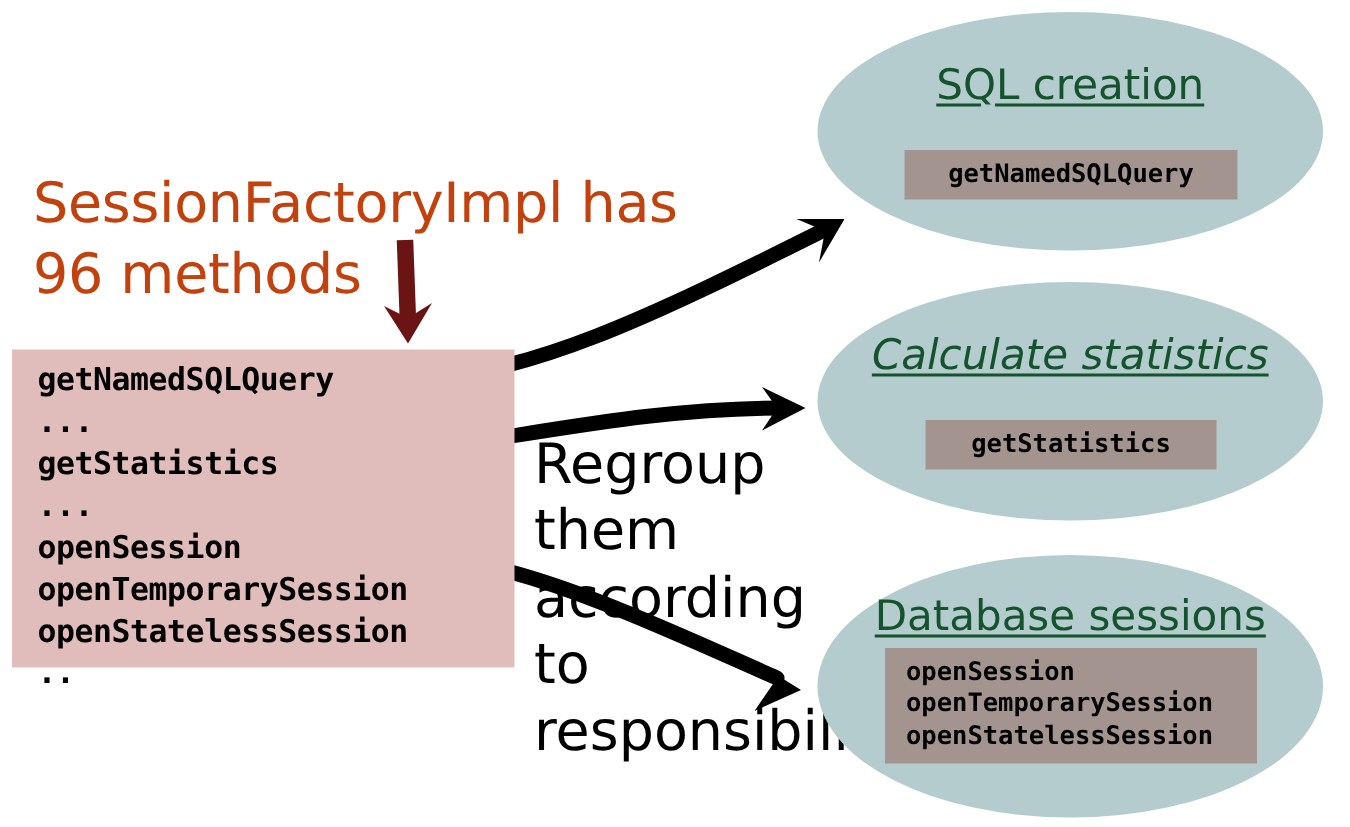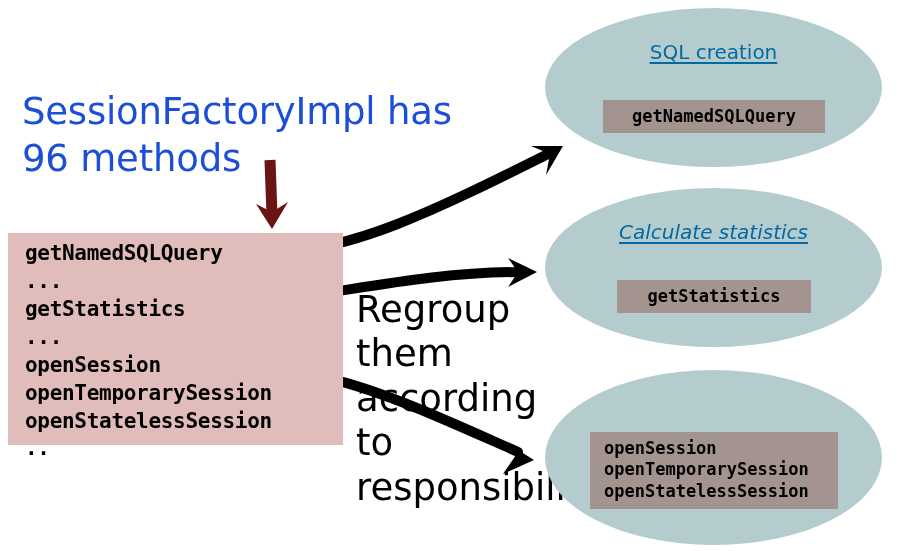--- a/index.html
+++ b/index.html
@@ -22,27 +22,27 @@
     left: 0;
     top: 0;
     width: 900px;
     height: 551px;
   }
 
   
   .source-heading {
     position: absolute;
     left: 22px;
-    top: 88px;
+    top: 112px;
     width: 470px;
     font-family: "DejaVu Sans", sans-serif;
     font-size: 37px;
     font-weight: 400;
     line-height: 1.28;
-    color: #1d4ed8;
+    color: #c2410c;
     letter-spacing: -0.2px;
     white-space: pre-line;
   }
 
   
   .method-box {
     position: absolute;
     left: 8px;
     top: 233px;
     width: 335px;
@@ -87,22 +87,22 @@
     height: 100%;
     background: #b4ccce;
     border-radius: 50%;
   }
   .group-title {
     position: absolute;
     left: 0;
     width: 100%;
     text-align: center;
     font-family: "DejaVu Sans", sans-serif;
-    font-size: 20px;
-    color: #0369a1;
+    font-size: 28px;
+    color: #14532d;
     text-decoration: underline;
     text-underline-offset: 3px;
     white-space: nowrap;
   }
   .group-methods {
     position: absolute;
     background: #a39490;
     font-family: "DejaVu Sans Mono", monospace;
     font-weight: bold;
     font-size: 17px;
@@ -213,18 +213,19 @@
   </div>
 
   <div class="group" id="group-stats">
     <div class="group-ellipse"></div>
     <div class="group-title">Calculate statistics</div>
     <div class="group-methods">getStatistics</div>
   </div>
 
   <div class="group" id="group-db">
     <div class="group-ellipse"></div>
+    <div class="group-title">Database sessions</div>
     <div class="group-methods">openSession
 openTemporarySession
 openStatelessSession</div>
   </div>
 
 </div>
 
 </body></html>

